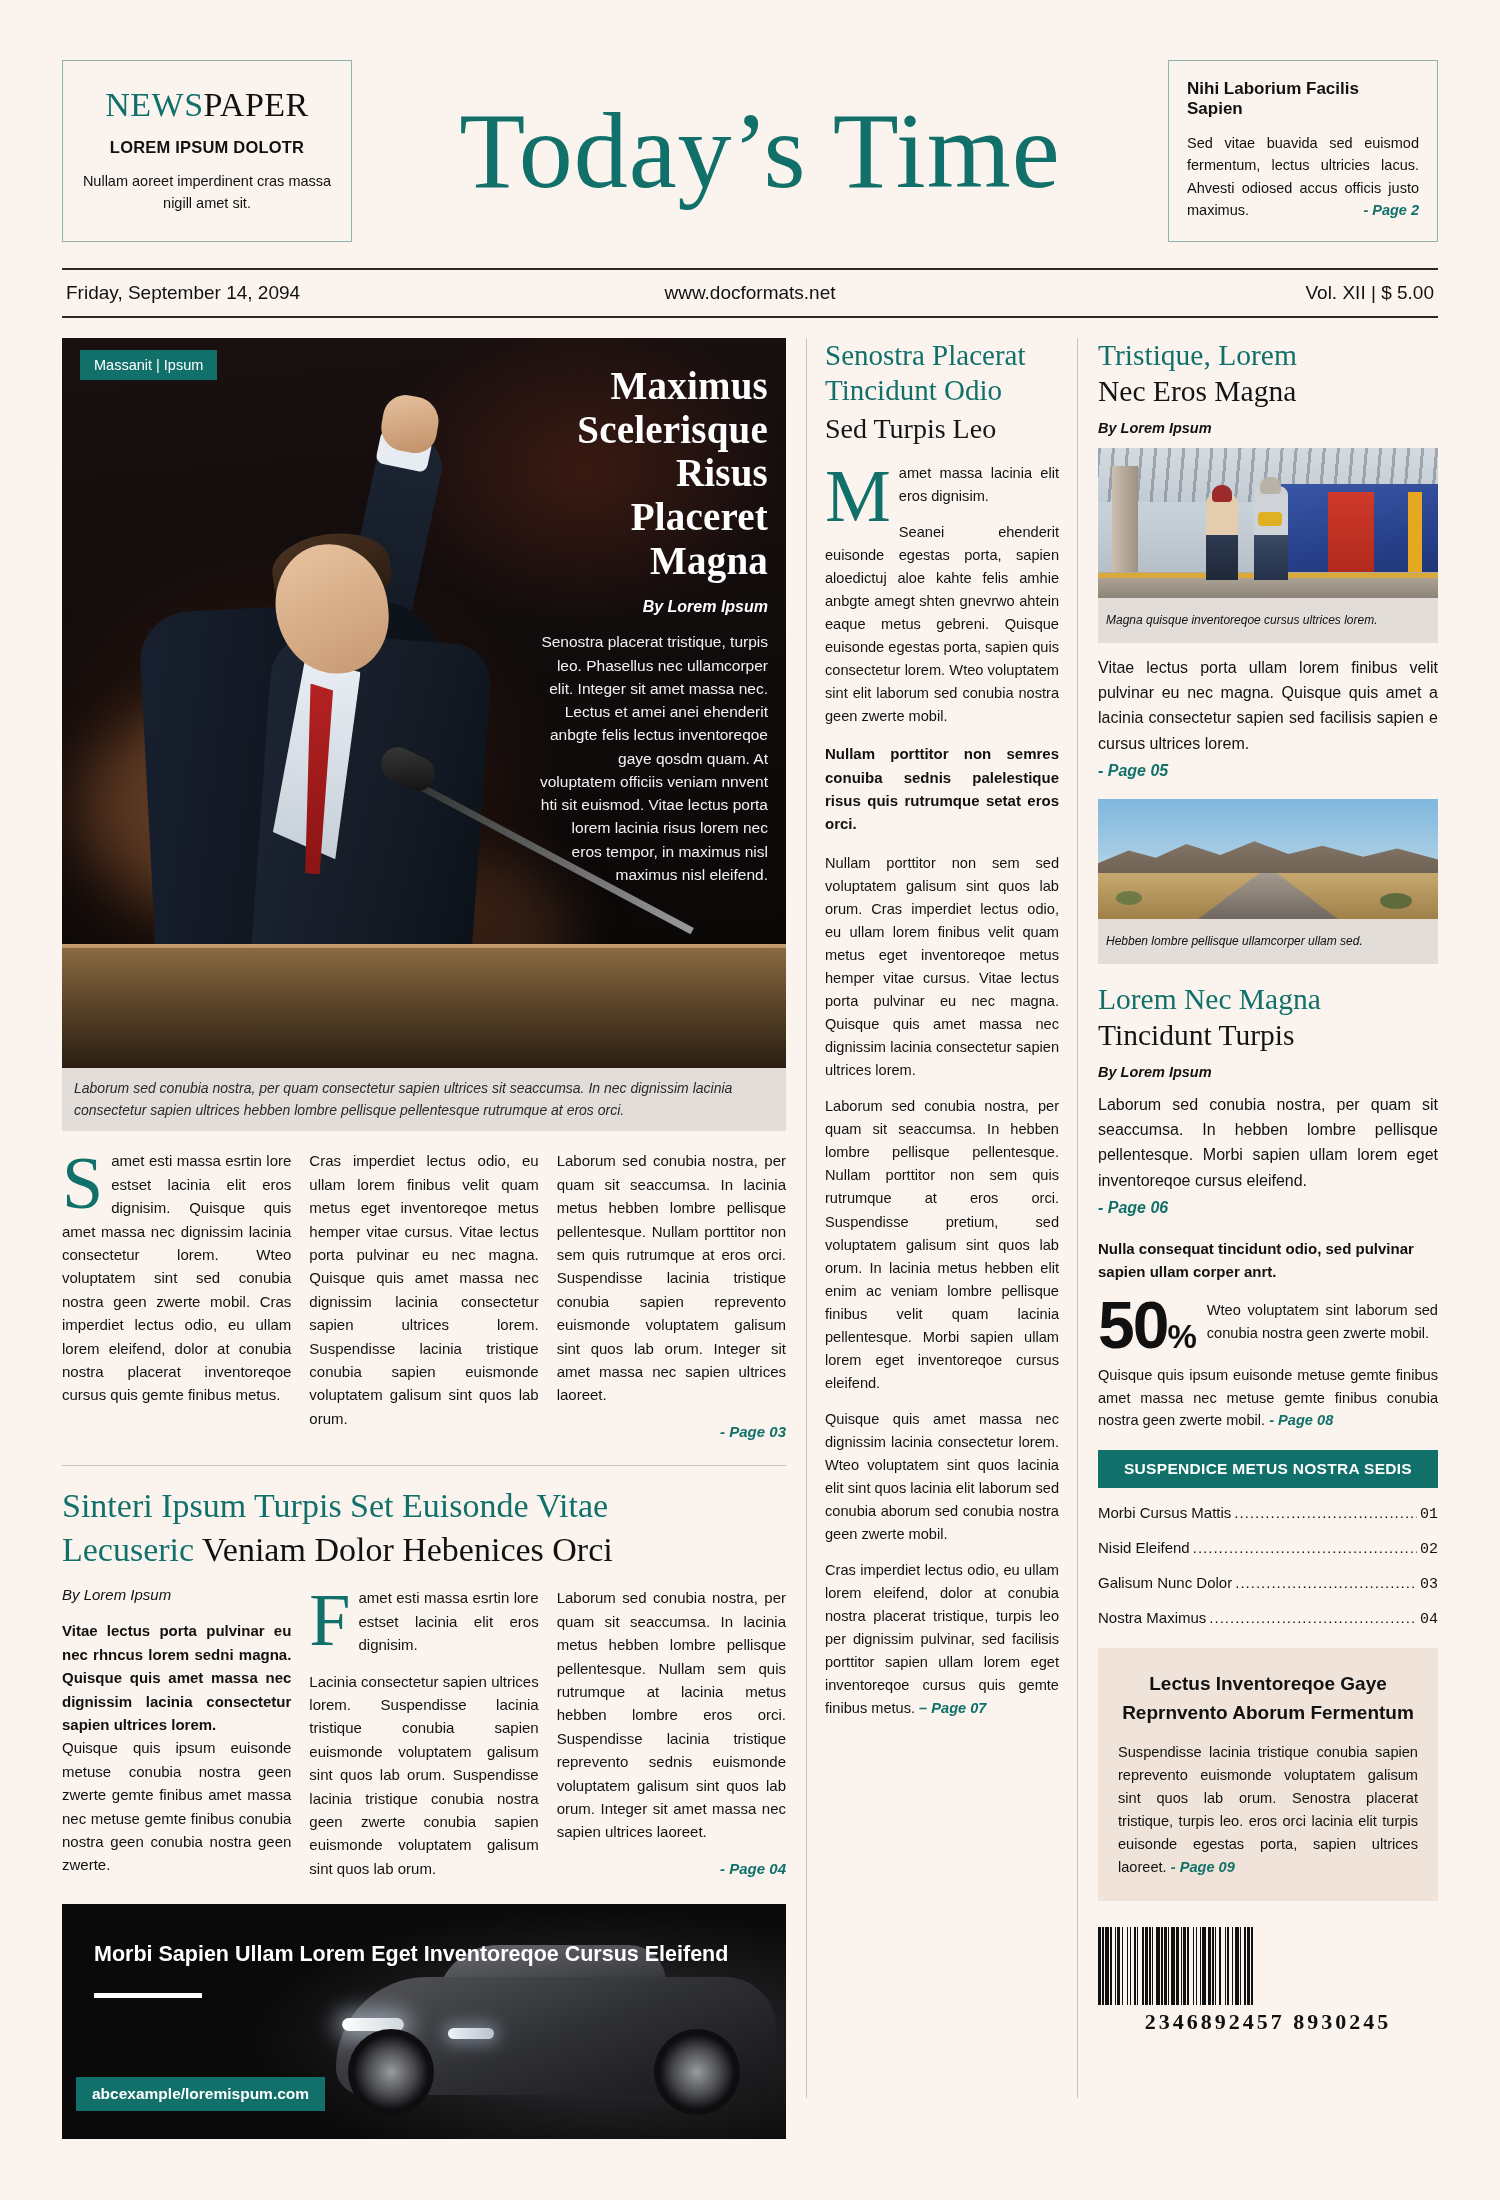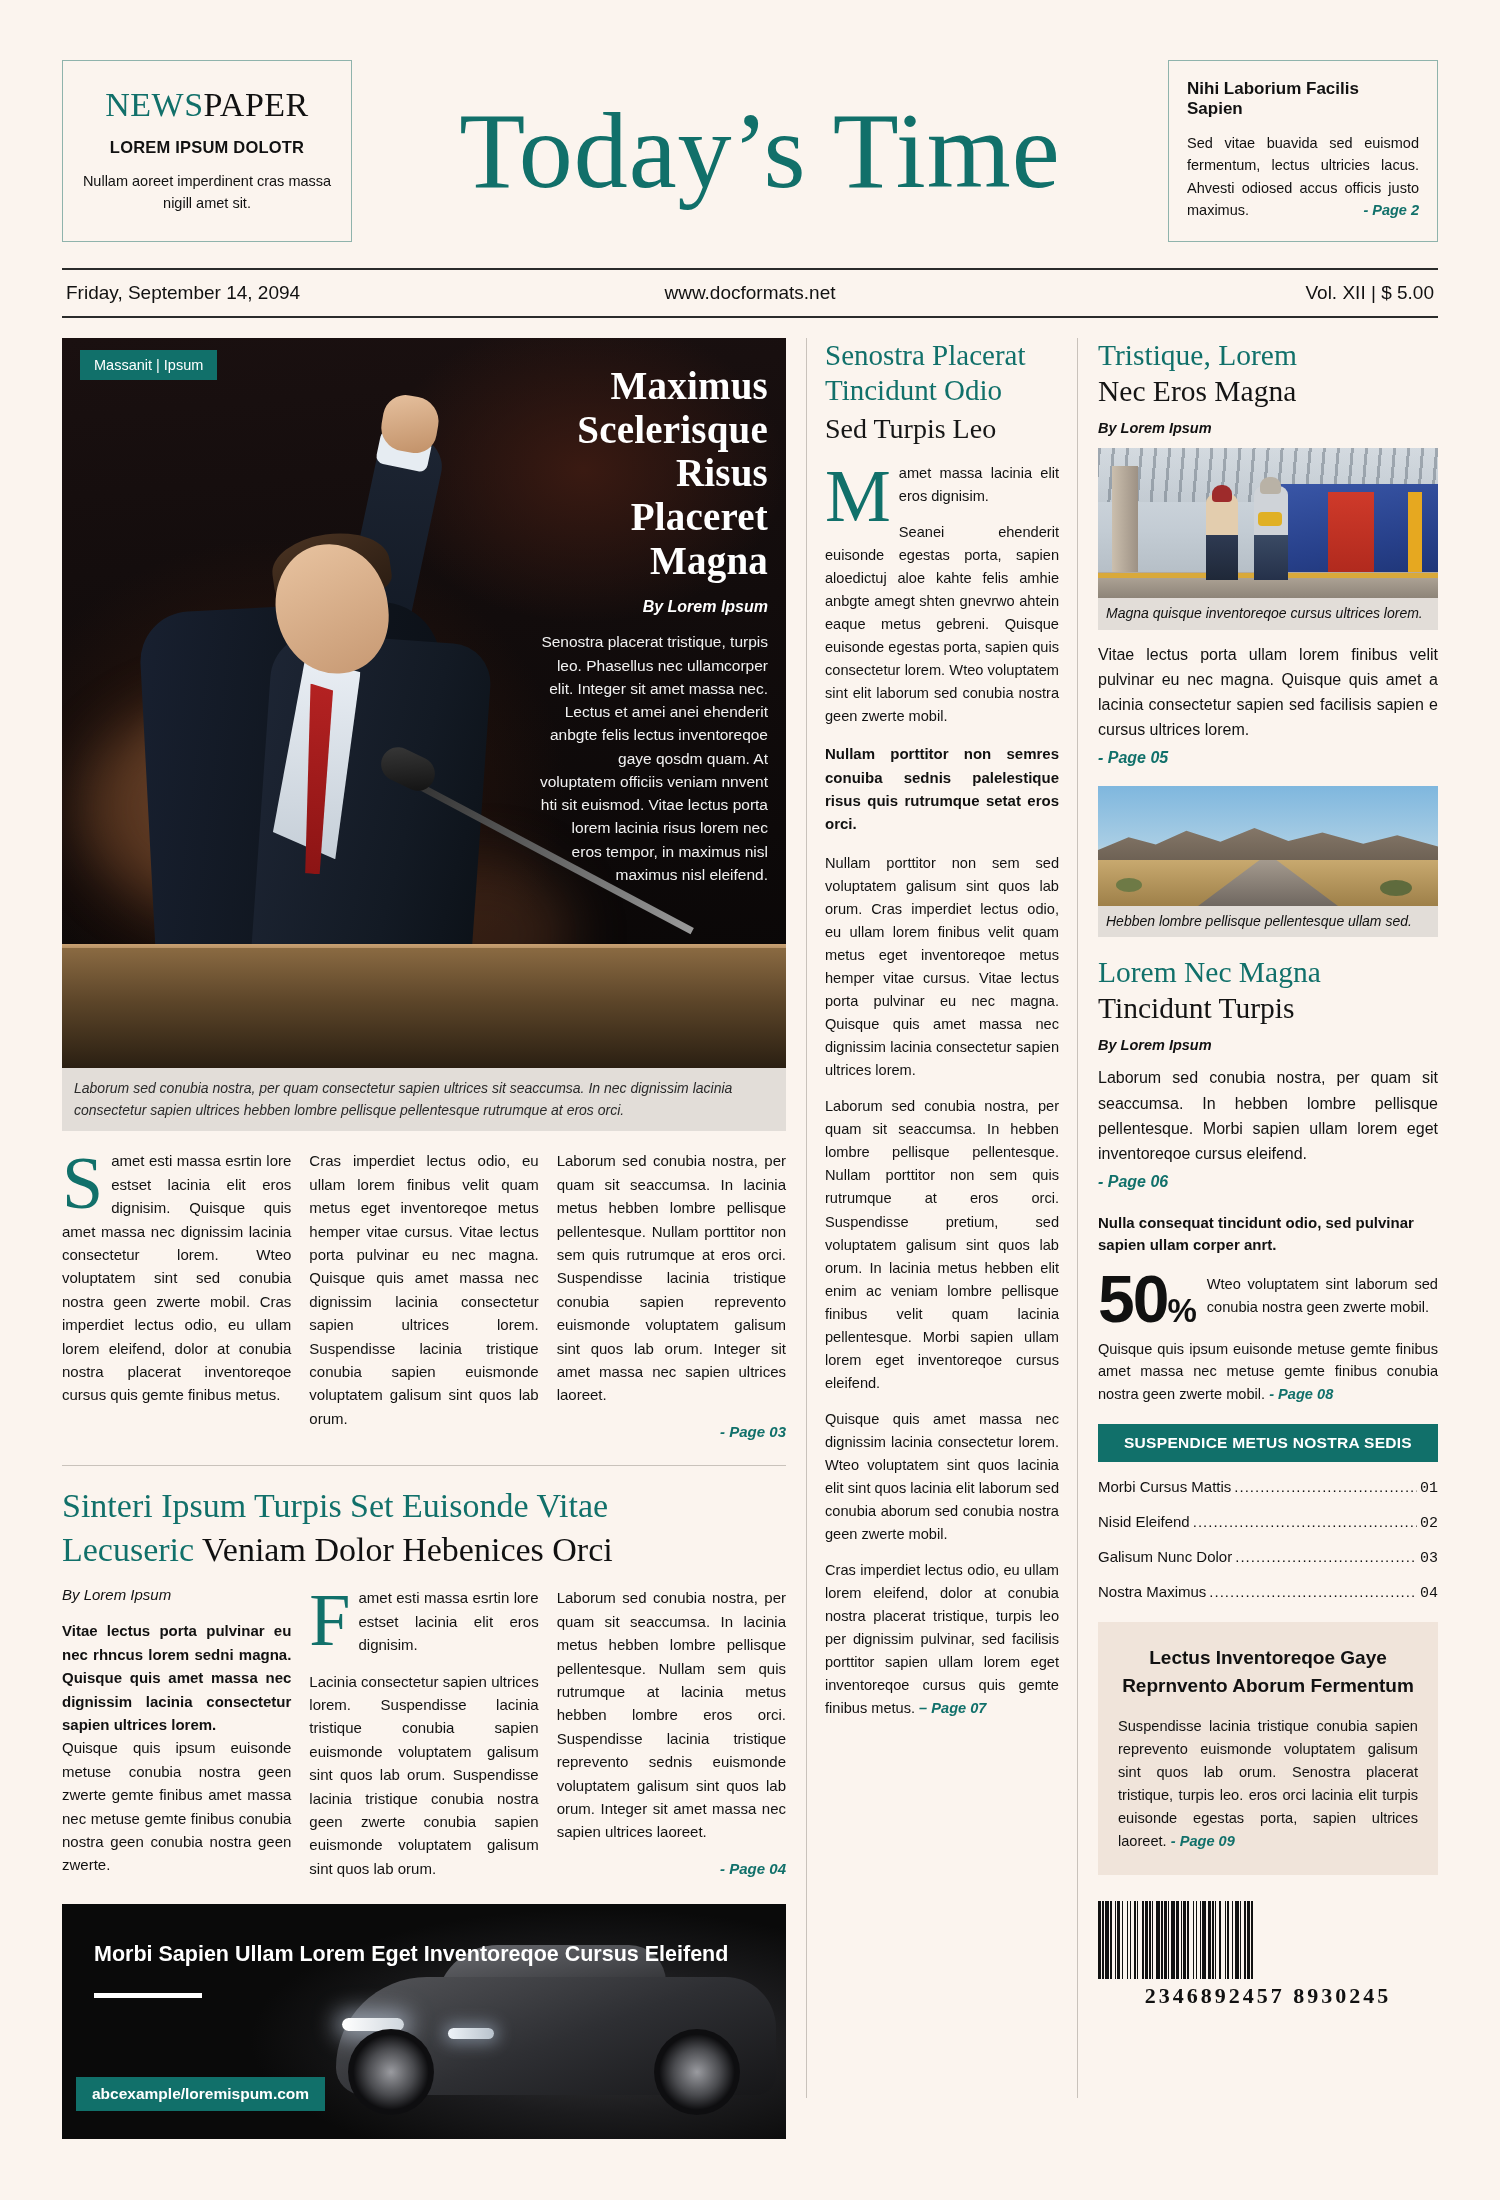--- a/index.html
+++ b/index.html
@@ -189,21 +189,21 @@
     background: linear-gradient(180deg,#b5aa9c,#8d8478); }
   .ts-line { position: absolute; left: 0; bottom: 20px; width: 100%; height: 5px; background: #d9a93a; }
   .ts-p1 { position: absolute; left: 108px; bottom: 18px; width: 32px; height: 86px;
     background: linear-gradient(180deg,#e3cdae 0%,#e3cdae 48%,#2e3a52 48%,#1f2838 100%); border-radius: 9px 9px 0 0; }
   .ts-p1h { position: absolute; left: 114px; bottom: 96px; width: 20px; height: 17px; background: #9e2b2b; border-radius: 9px 9px 4px 4px; }
   .ts-p2 { position: absolute; left: 156px; bottom: 18px; width: 34px; height: 94px;
     background: linear-gradient(180deg,#cfd3d8 0%,#cfd3d8 52%,#3a4a64 52%,#25314a 100%); border-radius: 9px 9px 0 0; }
   .ts-p2h { position: absolute; left: 162px; bottom: 104px; width: 21px; height: 17px; background: #b9b2a6; border-radius: 9px 9px 4px 4px; }
   .ts-scarf { position: absolute; left: 160px; bottom: 72px; width: 24px; height: 14px; background: #e0b024; border-radius: 4px; }
 
-  .r-cap { background: #e2ddd8; font-style: italic; font-size: 14px; padding: 6px 8px; line-height: 1.4; }
+  .r-cap { background: #e2ddd8; font-style: italic; font-size: 12px; padding: 14px 8px; line-height: 1.4; }
   .r-body { font-size: 16px; line-height: 1.58; text-align: justify; margin-top: 12px; }
 
   .r-photo2 { width: 100%; height: 120px; margin-top: 16px; position: relative; overflow: hidden; }
   .dz-sky { position: absolute; inset: 0; background: linear-gradient(180deg,#7fb7de 0%,#a8cde4 48%,#cfd9d4 62%,#d9cfae 100%); }
   .dz-mtn { position: absolute; left: 0; top: 32px; width: 100%; height: 46px;
     background: linear-gradient(180deg,#8b7d6e,#6b5f52);
     clip-path: polygon(0 70%,9% 42%,17% 58%,26% 28%,36% 52%,46% 22%,56% 50%,66% 32%,78% 56%,88% 38%,100% 62%,100% 100%,0 100%); }
   .dz-grnd { position: absolute; left: 0; bottom: 0; width: 100%; height: 46px;
     background: linear-gradient(180deg,#c8a96f,#9e8049); }
   .dz-road { position: absolute; left: 50%; bottom: 0; width: 140px; height: 46px; transform: translateX(-50%);
@@ -388,21 +388,21 @@
       <p class="r-body t-right" style="margin-top:2px"><span class="pageref">- Page 05</span></p>
 
       <div class="r-photo2">
         <div class="dz-sky"></div>
           <div class="dz-mtn"></div>
           <div class="dz-grnd"></div>
         <div class="dz-road"></div>
           <div class="dz-bush1"></div>
           <div class="dz-bush2"></div>
       </div>
-      <div class="r-cap">Hebben lombre pellisque pellentesque ullam sed.</div>
+      <div class="r-cap">Hebben lombre pellisque ullamcorper ullam sed.</div>
 
       <div class="r-h" style="margin-top:18px">
         <span class="teal">Lorem Nec Magna</span><br>
         <span class="blk">Tincidunt Turpis</span>
       </div>
       <div class="r-by">By Lorem Ipsum</div>
       <p class="r-body">Laborum sed conubia nostra, per quam sit seaccumsa. In hebben lombre pellisque pellentesque. Morbi sapien ullam lorem eget inventoreqoe cursus eleifend.</p>
       <p class="r-body t-right" style="margin-top:2px"><span class="pageref">- Page 06</span></p>
 
       <div class="stat-head">Nulla consequat tincidunt odio, sed pulvinar sapien ullam corper anrt.</div>

